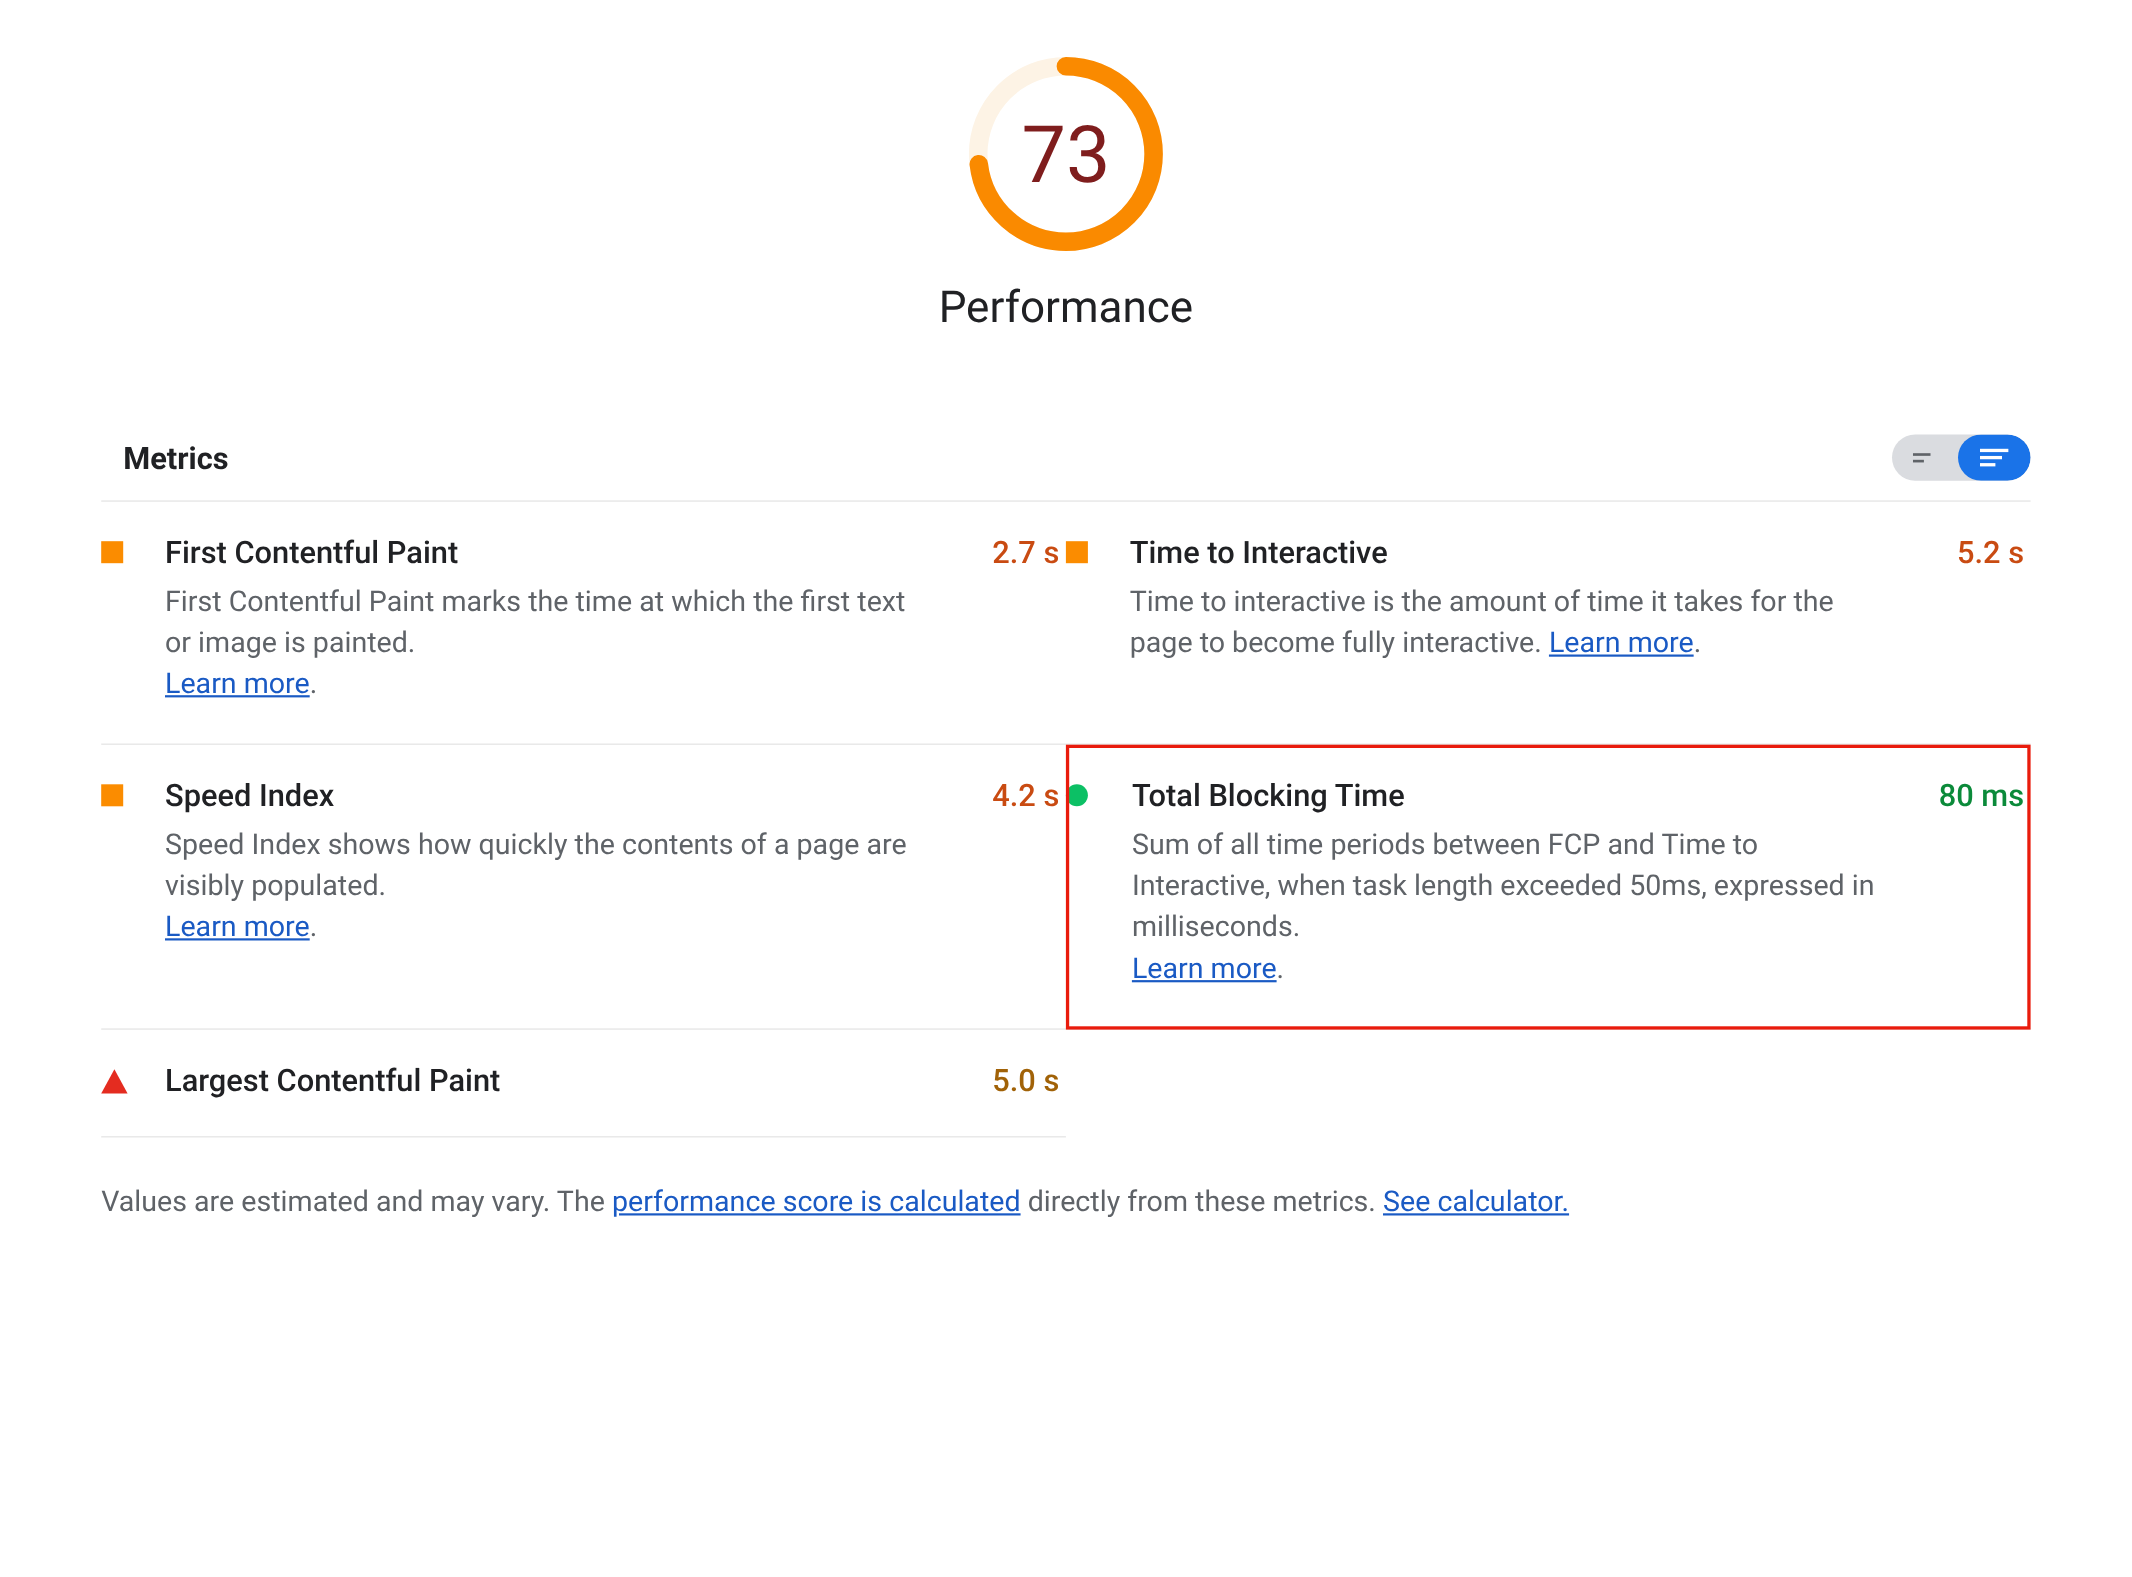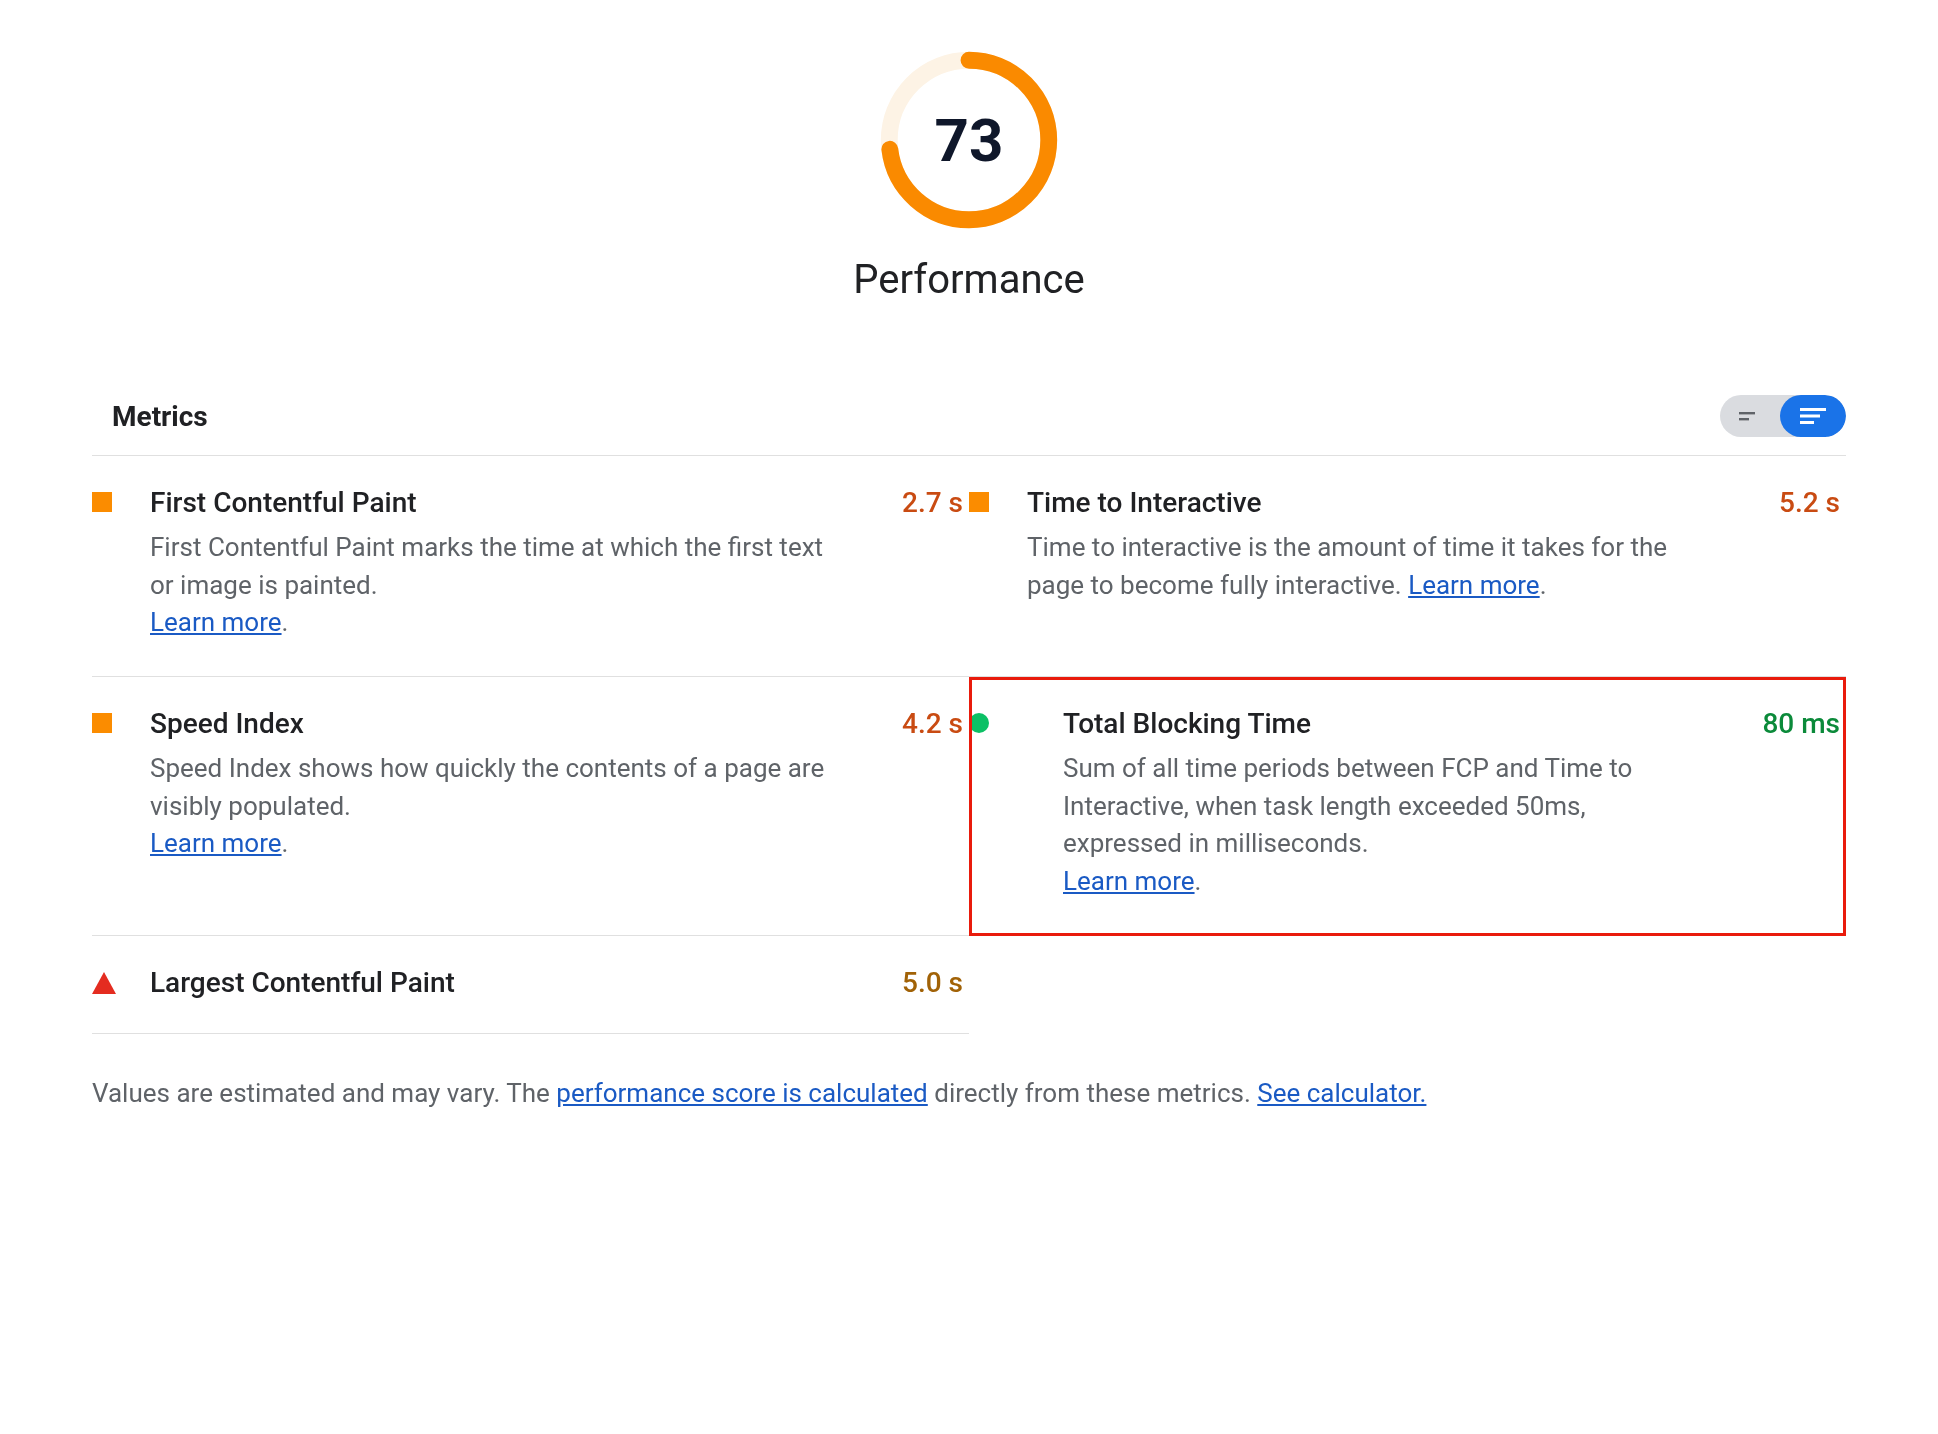--- a/index.html
+++ b/index.html
@@ -25,23 +25,23 @@
     height: 184px;
     position: relative;
   }
   .gauge svg { width: 100%; height: 100%; transform: rotate(-90deg); }
   .gauge .score {
     position: absolute;
     inset: 0;
     display: flex;
     align-items: center;
     justify-content: center;
-    font-size: 60px;
-    font-weight: 700;
-    color: #0f172a;
+    font-size: 72px;
+    font-weight: 400;
+    color: #7f1d1d;
   }
   .gauge-label {
     margin-top: 24px;
     font-size: 40px;
     font-weight: 400;
     color: #202124;
   }
   .metrics-header {
     margin-top: 92px;
     display: flex;
@@ -140,21 +140,21 @@
     display: inline-block;
   }
   .icon-circle {
     width: 20px; height: 20px; border-radius: 50%; background: #0cc065; display: inline-block;
   }
 
   .highlight {
     outline: 3px solid #e91b0c;
     outline-offset: -3px;
   }
-  .highlight .body-col { padding-left: 2px; margin-left: 34px; }
+  .highlight .body-col { padding-left: 2px; }
 
   .footer-note {
     margin-top: 44px;
     font-size: 26px;
     color: #5f6368;
   }
 </style>
 </head>
 <body>
 

